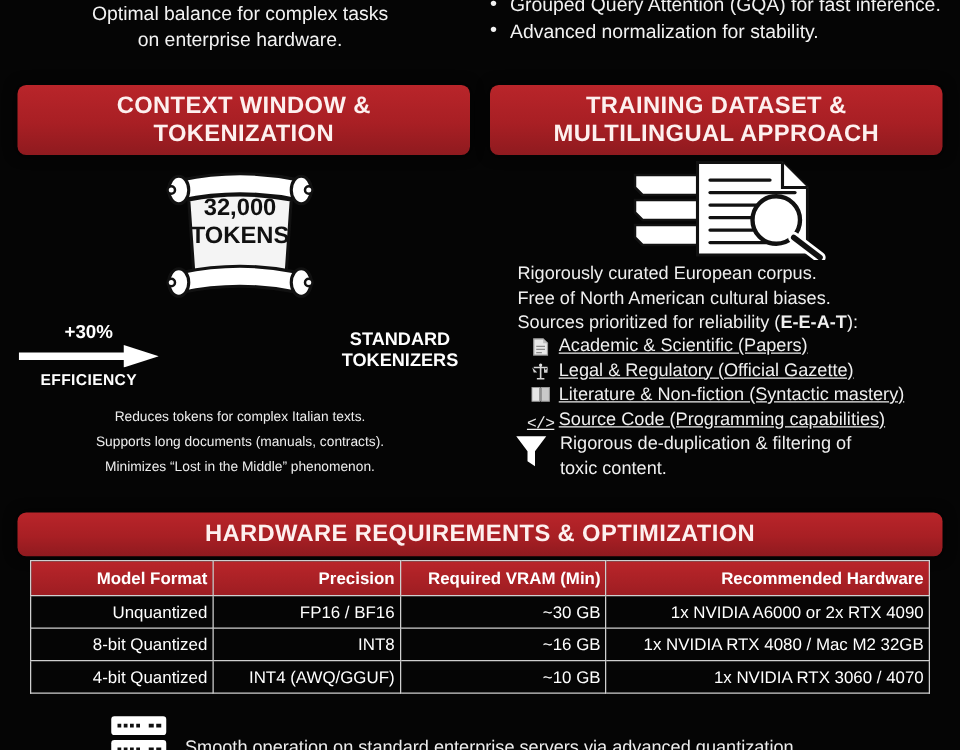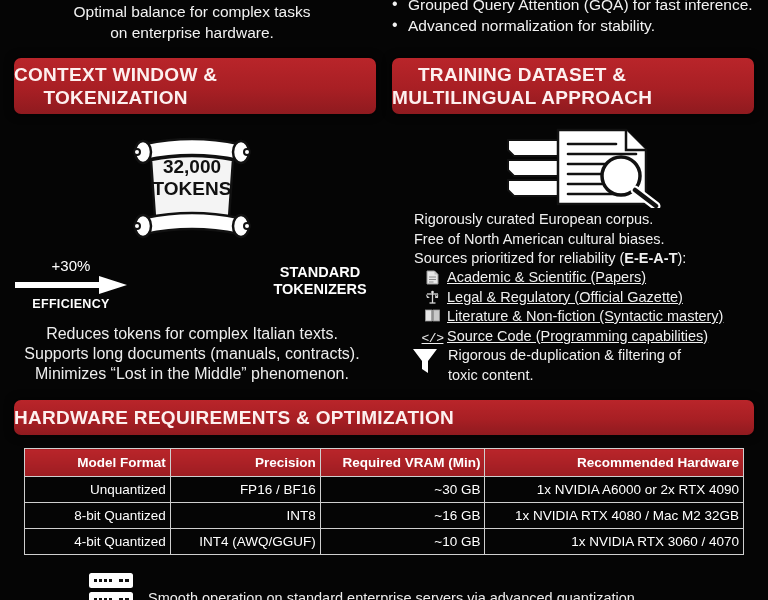--- a/index.html
+++ b/index.html
@@ -28,24 +28,25 @@
   }
   .hand-icon {
     position: absolute; left: 378px; top: -44px; width: 78px; height: 58px;
   }
 
   
   .banner {
     position: absolute;
     background: linear-gradient(180deg,#b9252a 0%,#a81f24 55%,#8f1a1f 100%);
     border-radius: 7px;
-    display: flex; align-items: center; 
+    display: flex; align-items: center; justify-content: center;
     text-align: center;
     color: #fdf0ef; font-weight: bold; letter-spacing: .3px;
     box-shadow: 0 0 10px rgba(0,0,0,.85);
+    margin-top: 10px;
   }
   #banner-context { left: 14px; top: 58px; width: 362px; height: 56px;
     font-size: 19px; line-height: 23px; }
   #banner-training { left: 392px; top: 58px; width: 362px; height: 56px;
     font-size: 19px; line-height: 23px; }
   #banner-hardware { left: 14px; top: 400px; width: 740px; height: 35px;
     font-size: 19px; }
 
   
   .scroll-wrap { position: absolute; left: 0; top: 122px; width: 384px;
@@ -56,28 +57,28 @@
     pointer-events: none;
   }
 
   .tok-compare {
     position: absolute; left: 10px; top: 258px; width: 370px; height: 62px;
     display: flex; align-items: flex-start; justify-content: space-between;
   }
   .tok-side { width: 120px; text-align: center; color: #fff;
     font-weight: bold; font-size: 14.5px; line-height: 17px; padding-top: 6px; }
   .tok-mid { width: 122px; text-align: center; position: relative; }
-  .tok-pct { color:#fff; font-weight:normal; font-size:15px; line-height:15px; }
+  .tok-pct { color:#fff; font-weight:bold; font-size:15px; line-height:15px; }
   .tok-eff { color:#fff; font-weight:bold; font-size:12.5px; letter-spacing:.3px;
     margin-top: 3px; }
   .arrow-svg { display:block; margin: 3px auto 1px; }
 
   .left-notes {
     position: absolute; left: 0; top: 324px; width: 384px;
-    text-align: center; color: #ededed; font-size: 16px; line-height: 20px;
+    text-align: center; color: #ededed; font-size: 11px; line-height: 20px;
   }
 
   
   .books-wrap { position: absolute; left: 392px; top: 126px; width: 376px;
     display: flex; justify-content: center; }
 
   .ds-text { position: absolute; left: 414px; top: 210px; width: 350px;
     color: #f0f0f0; font-size: 14.5px; line-height: 19.5px; }
   .ds-text b { font-weight: bold; }
 

